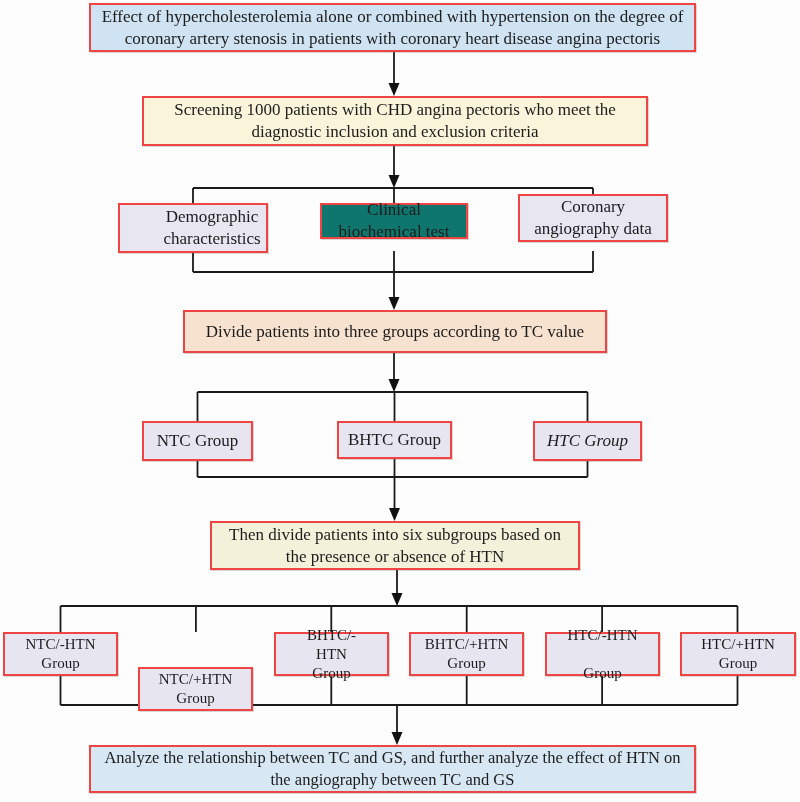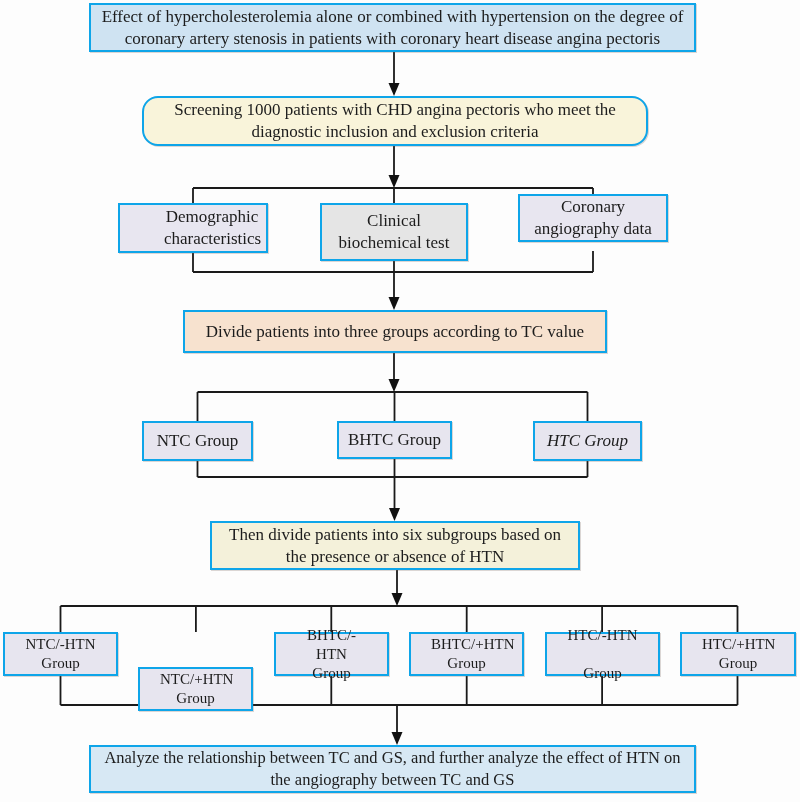--- a/index.html
+++ b/index.html
@@ -8,23 +8,24 @@
     width:800px;height:802px;
     background:#fdfdfd;
     font-family:"Liberation Serif","DejaVu Serif",serif;
     color:#1c1c1c;
     overflow:hidden;
   }
   #connectors{position:absolute;left:0;top:0;}
   .box{
     position:absolute;
     box-sizing:border-box;
-    border:2px solid #0ea5e9;
+    border:2px solid #ef4444;
     display:flex;
     flex-direction:column;
+    align-items:center;
     justify-content:center;
     text-align:center;
     line-height:22px;
     font-size:17px;
     padding:1px 6px;
     box-shadow:1px 1px 0 rgba(120,100,90,.25);
   }
   .box .txt{display:block;}
   .small{font-size:15px;line-height:19px;padding:1px 20px;}
   .final{font-size:16.5px;}
@@ -55,28 +56,28 @@
       <polygon points="389,508 400,508 394.5,521"></polygon>
       <polygon points="391.5,593 402.5,593 397,606"></polygon>
       <polygon points="391.5,732 402.5,732 397,745"></polygon>
     </g>
   </svg>
 
   <div class="box" style="left: 89px; top: 3px; width: 607px; height: 49px; background: rgb(207, 227, 242);">
     <span class="txt">Effect of hypercholesterolemia alone or combined with hypertension on the degree of coronary artery stenosis in patients with coronary heart disease angina pectoris</span>
   </div>
 
-  <div class="box" style="left: 142px; top: 96px; width: 506px; height: 50px; background: rgb(249, 244, 218); border-radius: 16px;">
+  <div class="box" style="left: 142px; top: 96px; width: 506px; height: 50px; background: rgb(249, 244, 218);">
     <span class="txt">Screening 1000 patients with CHD angina pectoris who meet the diagnostic inclusion and exclusion criteria</span>
   </div>
 
   <div class="box" style="left: 118px; top: 203px; width: 150px; height: 50px; background: rgb(232, 230, 240); padding-left: 44px;">
     <span class="txt">Demographic characteristics</span>
   </div>
-  <div class="box" style="left: 320px; top: 203px; width: 148px; height: 58px; background: #e5e5e5;">
+  <div class="box" style="left: 320px; top: 203px; width: 148px; height: 36px; background: #0f766e;">
     <span class="txt">Clinical biochemical test</span>
   </div>
   <div class="box" style="left: 518px; top: 194px; width: 150px; height: 48px; background: rgb(232, 230, 240);">
     <span class="txt">Coronary angiography data</span>
   </div>
 
   <div class="box" style="left: 183px; top: 310px; width: 424px; height: 43px; background: rgb(247, 226, 207);">
     <span class="txt">Divide patients into three groups according to TC value</span>
   </div>
 

